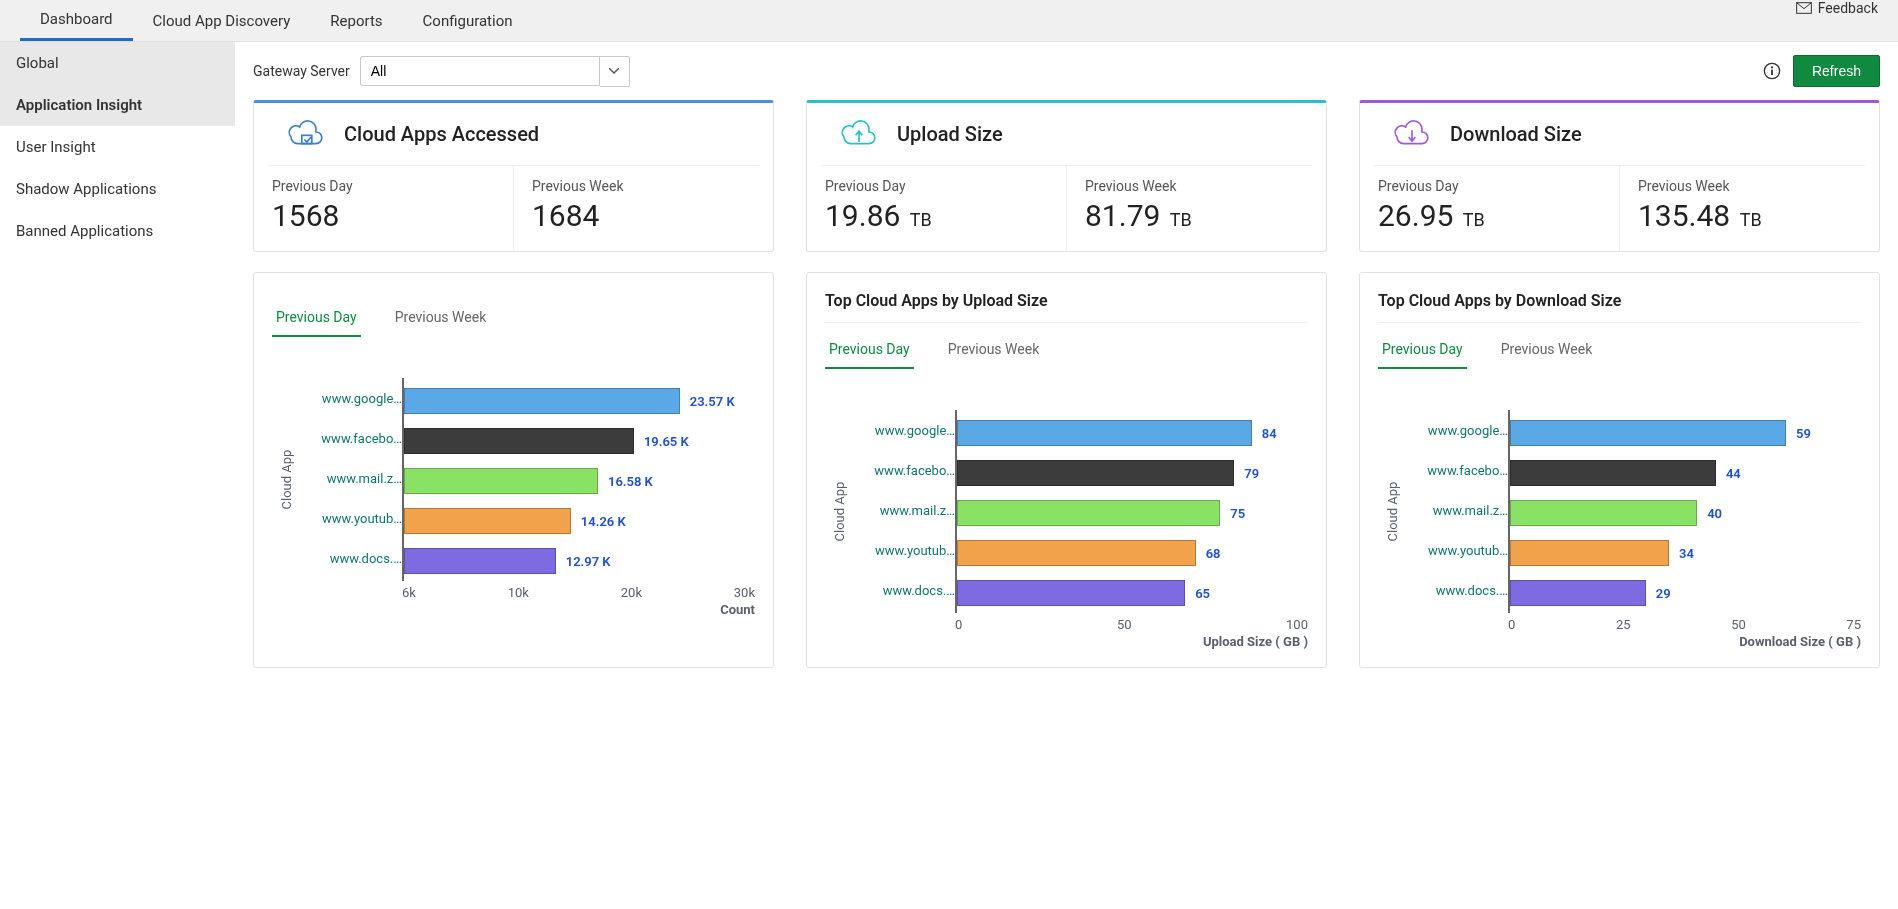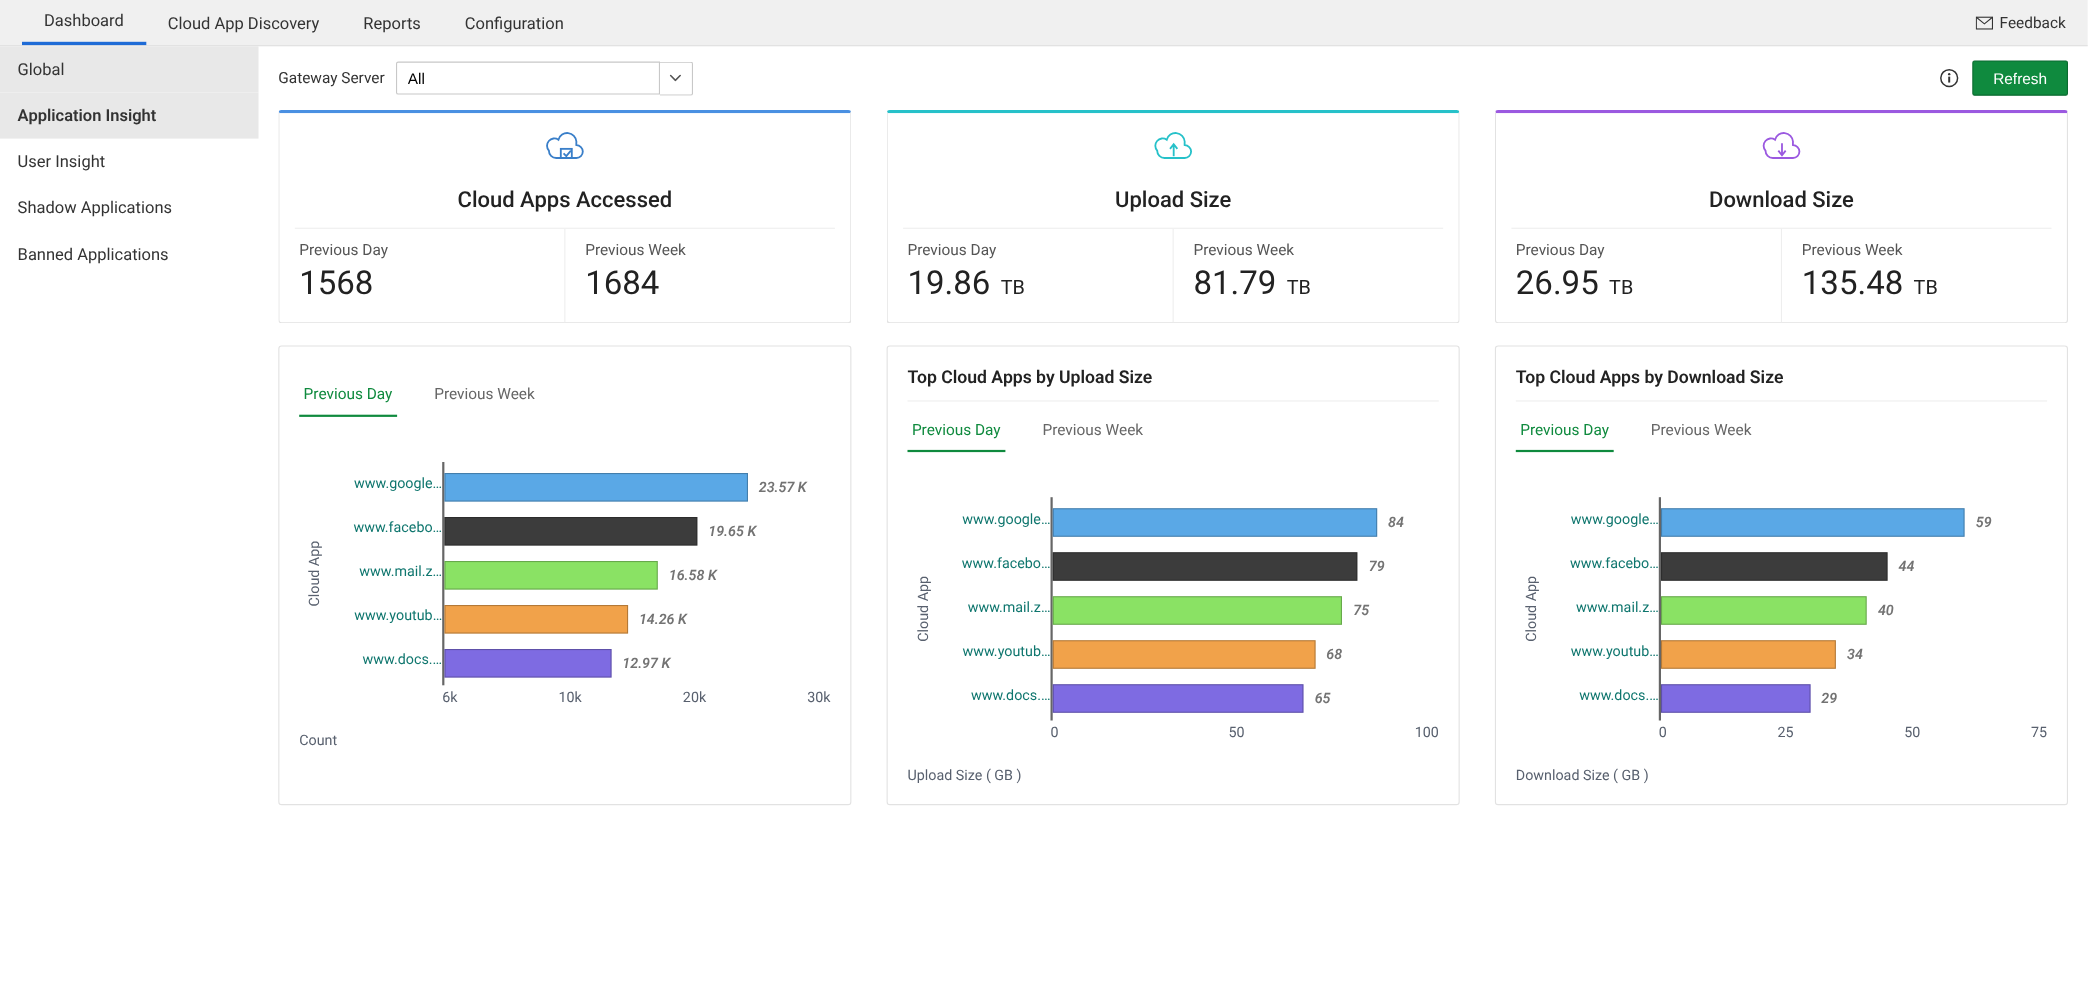--- a/index.html
+++ b/index.html
@@ -1,17 +1,17 @@
 <!DOCTYPE html>
 <html><head>
 <meta charset="utf-8">
 <style>
 * { box-sizing: border-box; margin: 0; padding: 0; }
 body { font-family: -apple-system, "Segoe UI", Roboto, Arial, sans-serif; background: #fff; color: #333; font-size: 14px; }
-.top-nav { display: flex; align-items: center; height: 42px; padding: 0 20px; background: #f0f0f0; border-bottom: 1px solid #e0e0e0; justify-content: space-between; }
+.top-nav { display: flex; align-items: flex-start; height: 42px; padding: 0 20px; background: #f0f0f0; border-bottom: 1px solid #e0e0e0; justify-content: space-between; }
 .top-nav-left { display: flex; align-items: center; }
 .top-nav-item { padding: 10px 20px; font-size: 15px; color: #333; cursor: pointer; }
 .top-nav-item.active { color: #333; border-bottom: 3px solid #1e6bd6; }
 .feedback { display: flex; align-items: center; gap: 6px; color: #333; cursor: pointer; }
 .feedback svg { width: 16px; height: 14px; }
 
 .body-wrap { display: flex; }
 .sidebar { width: 235px; min-width: 235px; background: #fff; }
 .sidebar-item { padding: 12px 16px; font-size: 15px; color: #333; cursor: pointer; }
 .sidebar-item.header { background: #e8e8e8; }
@@ -26,21 +26,21 @@
 .select-btn { border: 1px solid #c8c8c8; border-left: 0; width: 30px; height: 31px; display: flex; align-items: center; justify-content: center; background: #fff; cursor: pointer; border-radius: 0 2px 2px 0; }
 .toolbar-right { display: flex; align-items: center; gap: 12px; }
 .info-icon { width: 18px; height: 18px; cursor: pointer; }
 .refresh-btn { background: #0f8a3e; color: #fff; border: 1px solid #0b6b30; padding: 7px 18px; font-size: 14px; cursor: pointer; border-radius: 2px; }
 
 .cards-row { display: flex; gap: 32px; margin-bottom: 20px; }
 .stat-card { flex: 1; border: 1px solid #e2e2e2; border-radius: 3px; }
 .stat-card.blue { border-top: 3px solid #4a90e2; }
 .stat-card.teal { border-top: 3px solid #26c1c9; }
 .stat-card.purple { border-top: 3px solid #9b59e0; }
-.stat-head { display: flex; align-items: center; gap: 18px; padding: 14px 18px; border-bottom: 1px solid #eee; margin: 0 14px; flex-direction: column;}
+.stat-head { display: flex; align-items: center; gap: 18px; padding: 14px 18px; border-bottom: 1px solid #eee; margin: 0 14px;}
 .stat-head-icon { width: 40px; height: 34px; }
 .stat-title { font-size: 20px; font-weight: 500; color: #222; }
 .stat-body { display: flex; }
 .stat-cell { flex: 1; padding: 12px 18px 18px 18px; }
 .stat-cell + .stat-cell { border-left: 1px solid #eee; }
 .stat-cell-label { font-size: 14px; color: #555; margin-bottom: 4px; }
 .stat-value { font-size: 30px; font-weight: 400; color: #222; }
 .stat-unit { font-size: 18px; margin-left: 2px; }
 
 .chart-card { flex: 1; border: 1px solid #e2e2e2; border-radius: 3px; padding: 18px; }
@@ -55,25 +55,25 @@
 .categories-col { display: flex; flex-direction: column; }
 .cat-label { height: 40px; display: flex; align-items: center; justify-content: flex-end; padding-right: 0; font-size: 13px; color: #0f766e; width: 100px; white-space: nowrap; overflow: hidden; }
 .bars-col { flex: 1; border-left: 2px solid #666; display: flex; flex-direction: column; position: relative; padding-top:3px; }
 .bar-row { height: 40px; display: flex; align-items: center; gap: 10px; }
 .bar { height: 26px; border: 1px solid rgba(0,0,0,0.25); }
 .c0 { background: #5aa8e6; }
 .c1 { background: #3c3c3c; }
 .c2 { background: #8ae264; }
 .c3 { background: #f1a24a; }
 .c4 { background: #7e6be2; }
-.bar-val { font-size: 13px; font-weight: 600; color: #737373; font-style: italic; }
+.bar-val { font-size: 13px; font-weight: 600; color: #1d4ed8; }
 .xaxis { display: flex; margin-top: 4px; }
 .xaxis-spacer { width: 130px; }
 .ticks { flex: 1; display: flex; justify-content: space-between; font-size: 13px; color: #58606e; }
-.xlabel { text-align: left; font-size: 13px; color: #58606e; margin-top: 24px; }
+.xlabel { text-align: right; font-size: 13px; color: #58606e; margin-top: 2px; font-weight: bold; }
 </style>
 </head>
 <body>
 
 <div class="top-nav">
   <div class="top-nav-left">
     <div class="top-nav-item active">Dashboard</div>
     <div class="top-nav-item">Cloud App Discovery</div>
     <div class="top-nav-item">Reports</div>
     <div class="top-nav-item">Configuration</div>

